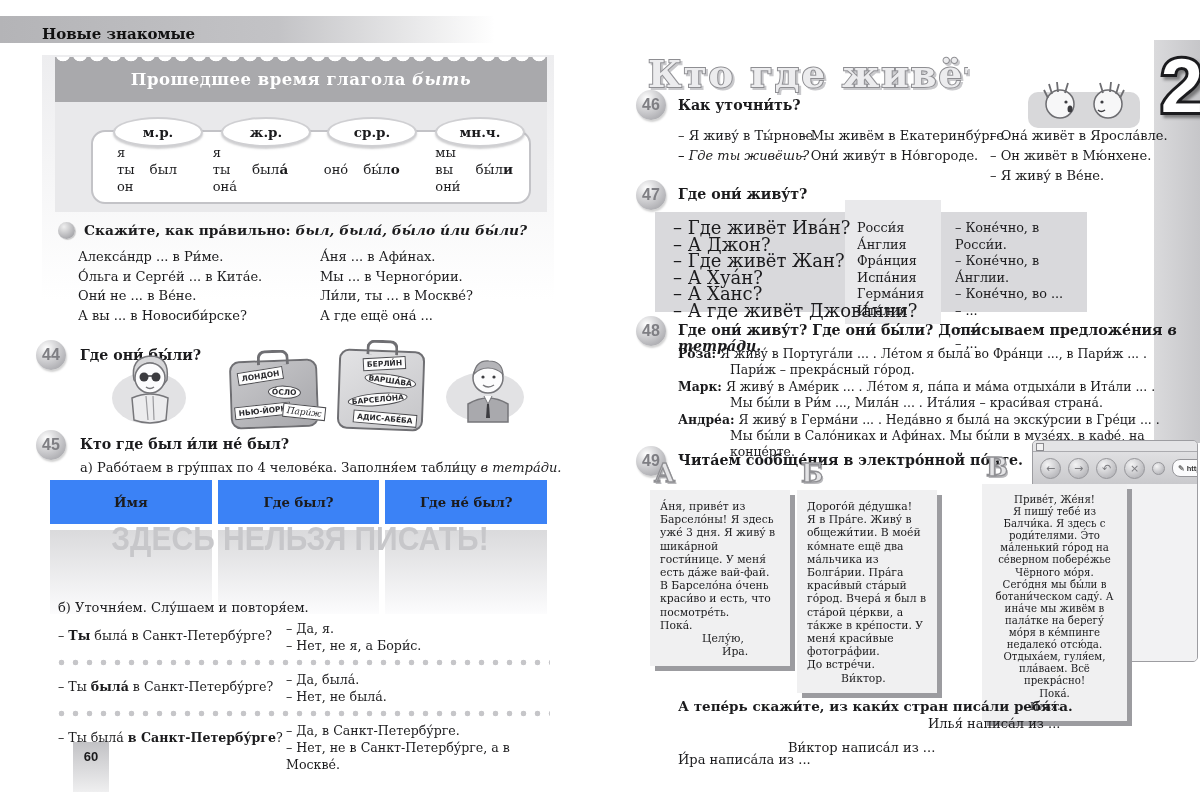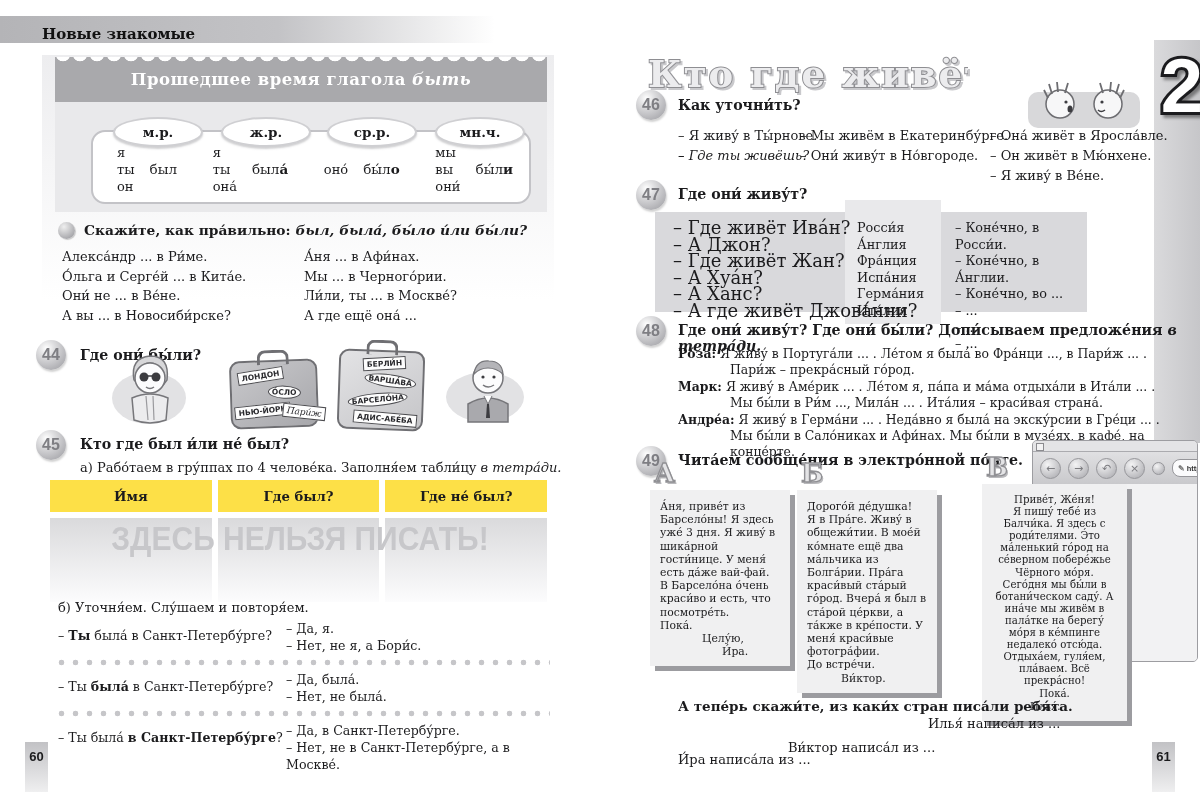--- a/index.html
+++ b/index.html
@@ -34,21 +34,21 @@
   .gb-cols{position:absolute;left:62px;right:34px;top:36px;bottom:12px;display:flex;justify-content:space-between;}
   .gb-col{display:flex;align-items:center;gap:15px;font-size:13px;}
   .gb-pron div{line-height:17px;}
   .gb-form{font-size:13.5px;}
 
   
   .say-task{left:58px;top:222px;width:492px;}
   .say-head{display:flex;align-items:flex-start;gap:9px;font-size:13.8px;}
   .mini-ball{width:17px;height:17px;border-radius:50%;flex:0 0 auto;
     background:radial-gradient(circle at 35% 28%,#efefef,#a8a8ac 75%);box-shadow:1px 1px 1px rgba(0,0,0,.2);}
-  .say-grid{margin:10px 0 0 4px;display:grid;grid-template-columns:242px auto;row-gap:4.5px;font-size:13px;}
+  .say-grid{margin:10px 0 0 20px;display:grid;grid-template-columns:242px auto;row-gap:4.5px;font-size:13px;}
 
   
   .ball{position:absolute;width:30px;height:30px;border-radius:50%;
     background:radial-gradient(circle at 35% 28%,#ffffff 0%,#dcdcde 30%,#b3b3b7 72%,#a0a0a4 100%);
     color:#7e7e83;font-family:"Liberation Sans",sans-serif;font-weight:bold;font-size:16px;
     display:flex;align-items:center;justify-content:center;box-shadow:1px 2px 2px rgba(0,0,0,.18);}
   .ex-title{position:absolute;font-weight:bold;font-size:14.2px;}
 
   
   .face-bg{position:absolute;background:#e2e2e4;border-radius:50%;}
@@ -57,40 +57,40 @@
   .s2{left:338px;top:350px;width:86px;height:80px;background:linear-gradient(145deg,#e3e3e5,#c5c5c8);transform:rotate(2deg);}
   .handle{position:absolute;top:-12px;left:50%;transform:translateX(-50%);width:26px;height:12px;
     border:3px solid #6f6f73;border-bottom:none;border-radius:8px 8px 0 0;}
   .sticker{position:absolute;background:#fdfdfd;border:1px solid #4b4b4f;color:#2a2a2e;
     font-family:"DejaVu Sans",sans-serif;font-size:7.5px;font-weight:bold;padding:1px 3px;white-space:nowrap;}
   .st-oval{border-radius:50%;}
   .st-script{font-family:"DejaVu Serif",serif;font-style:italic;font-weight:normal;font-size:9px;}
 
   
   .t45{left:50px;top:480px;width:497px;display:grid;grid-template-columns:1fr 1fr 1fr;gap:6px;position:absolute;}
-  .t45 .hd{height:32px;background:#fde047;display:flex;align-items:center;justify-content:center;
+  .t45 .hd{height:44px;background:#3b82f6;display:flex;align-items:center;justify-content:center;
     font-weight:bold;font-size:13.2px;}
   .t45 .bd{height:84px;background:linear-gradient(#dadadc,#fcfcfd);}
   .watermark{left:60px;top:522px;width:480px;text-align:center;
     font-family:"Liberation Sans",sans-serif;font-weight:bold;font-size:30px;letter-spacing:0px;
     color:#c7c7ca;transform:scaleY(1.08);white-space:nowrap;}
 
   
   .dlg{left:58px;top:620px;width:492px;font-size:12.6px;}
   .dlg-row{display:flex;min-height:34px;align-items:flex-start;}
   .dlg-q{width:228px;flex:0 0 auto;padding-top:8px;}
   .dlg-a div{line-height:17px;}
   .dots{height:7px;margin:5px 0;
     background-image:radial-gradient(circle at 3.5px 3.5px,#c6c6c9 2.6px,rgba(0,0,0,0) 3.1px);
     background-size:14px 7px;background-repeat:repeat-x;}
 
   
-  .tab{position:absolute;width:23px;height:50px;background:linear-gradient(#c2c2c5,#efeff0);
+  .tab{position:absolute;width:36px;height:50px;background:linear-gradient(#c2c2c5,#efeff0);
     font-family:"Liberation Sans",sans-serif;font-weight:bold;font-size:13px;
-    display:flex;justify-content:center;padding-top:7px;box-sizing:border-box;}
+    display:flex;justify-content:center;padding-top:7px;box-sizing:border-box;margin-left:48px;}
 
   
   .chapter-strip{left:1154px;top:40px;width:46px;height:403px;
     background:linear-gradient(90deg,#dadadc,#c6c6c9);}
   .chapter-num-svg{position:absolute;left:1154px;top:40px;filter:drop-shadow(3px 3px 1.5px rgba(0,0,0,.4));}
   .title-svg{position:absolute;left:648px;top:46px;filter:drop-shadow(2.5px 2.5px 0 #c9c9cc);}
 
   .kids-bg{left:1028px;top:92px;width:112px;height:36px;background:#d8d8da;border-radius:10px;}
   .kids-svg{position:absolute;left:1028px;top:70px;}
 

